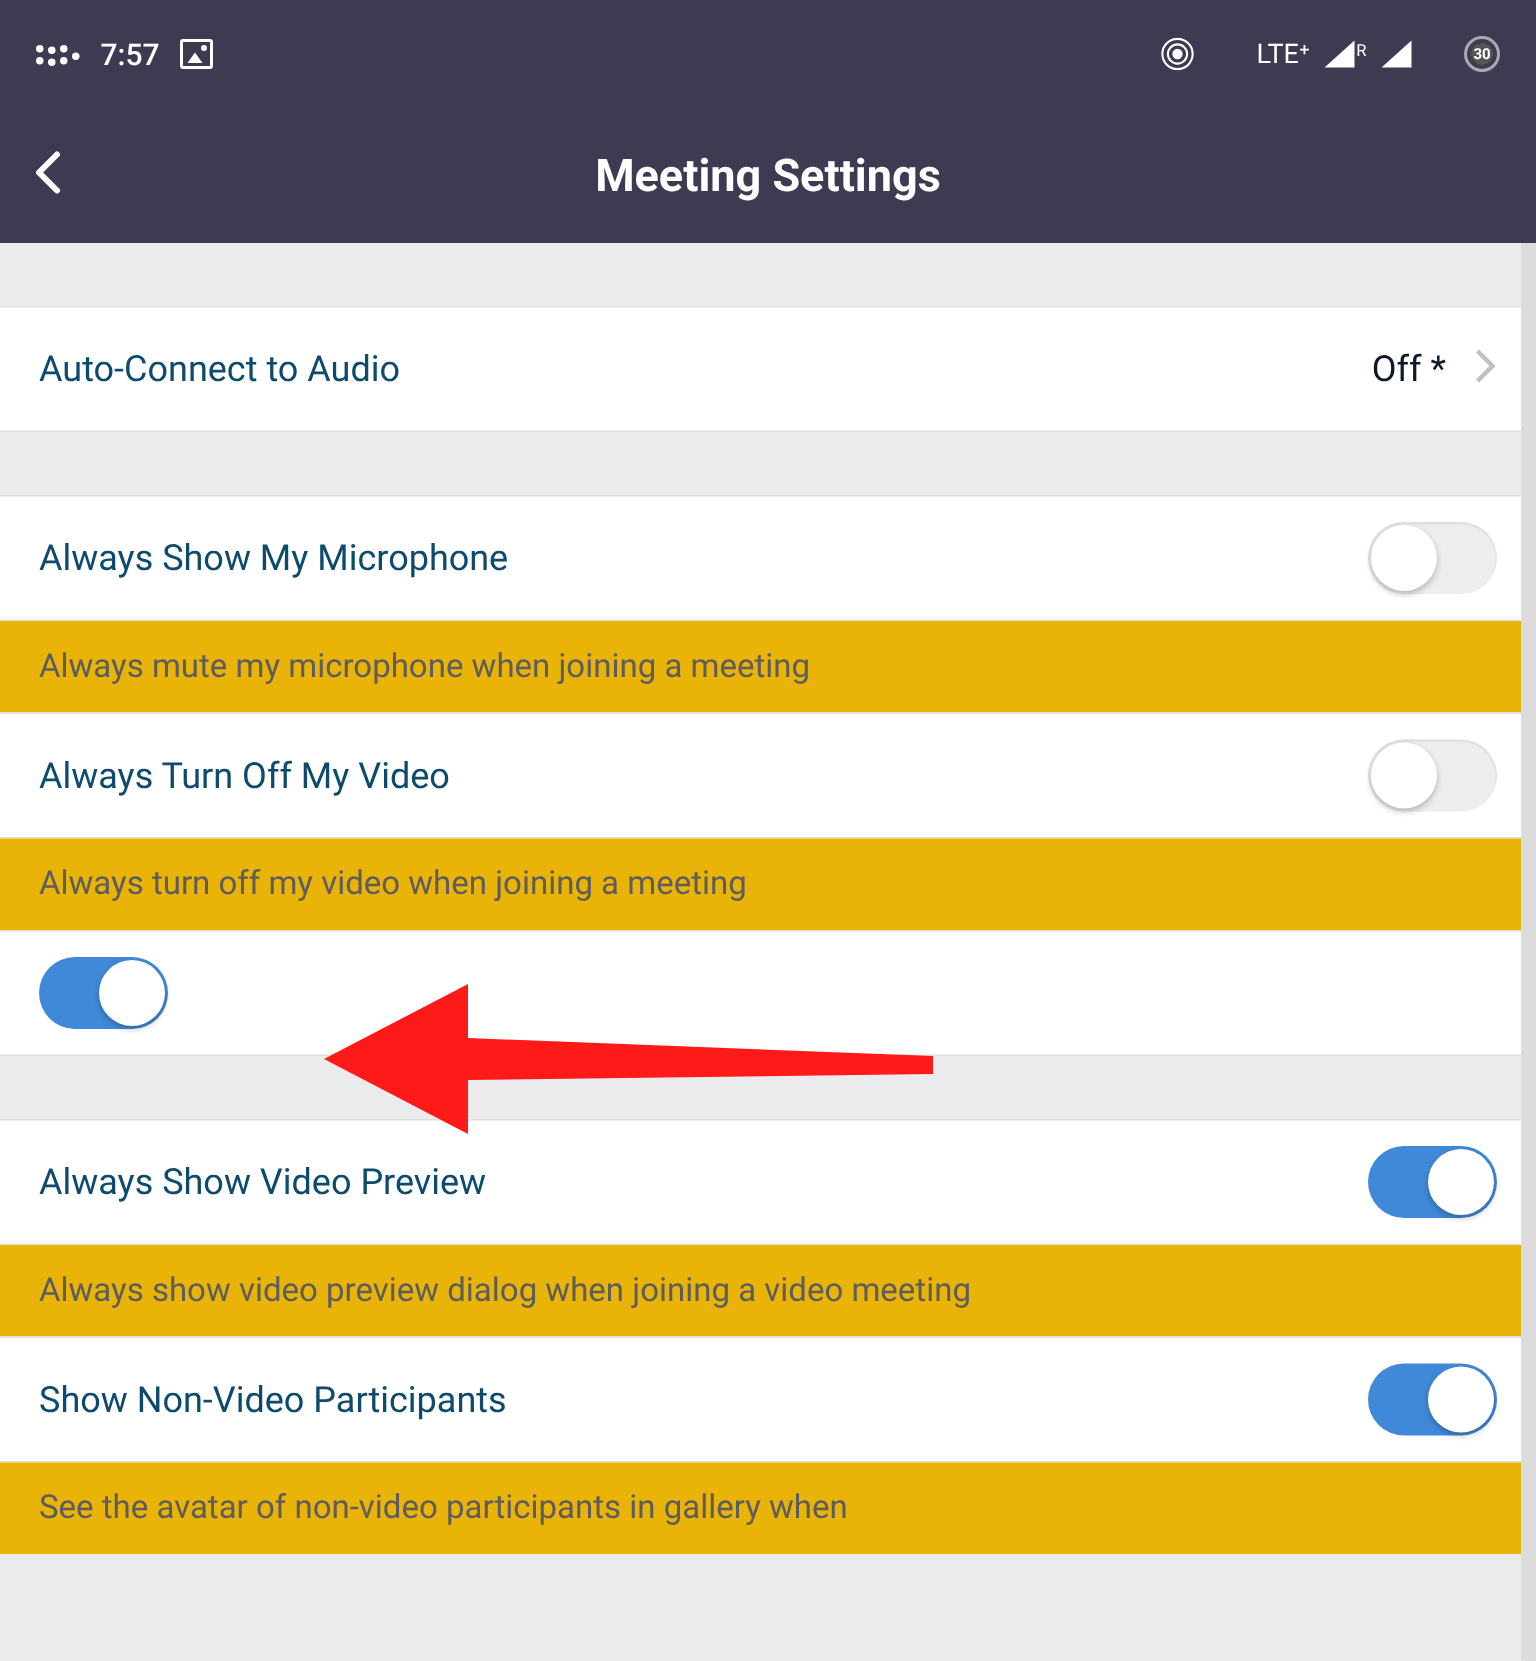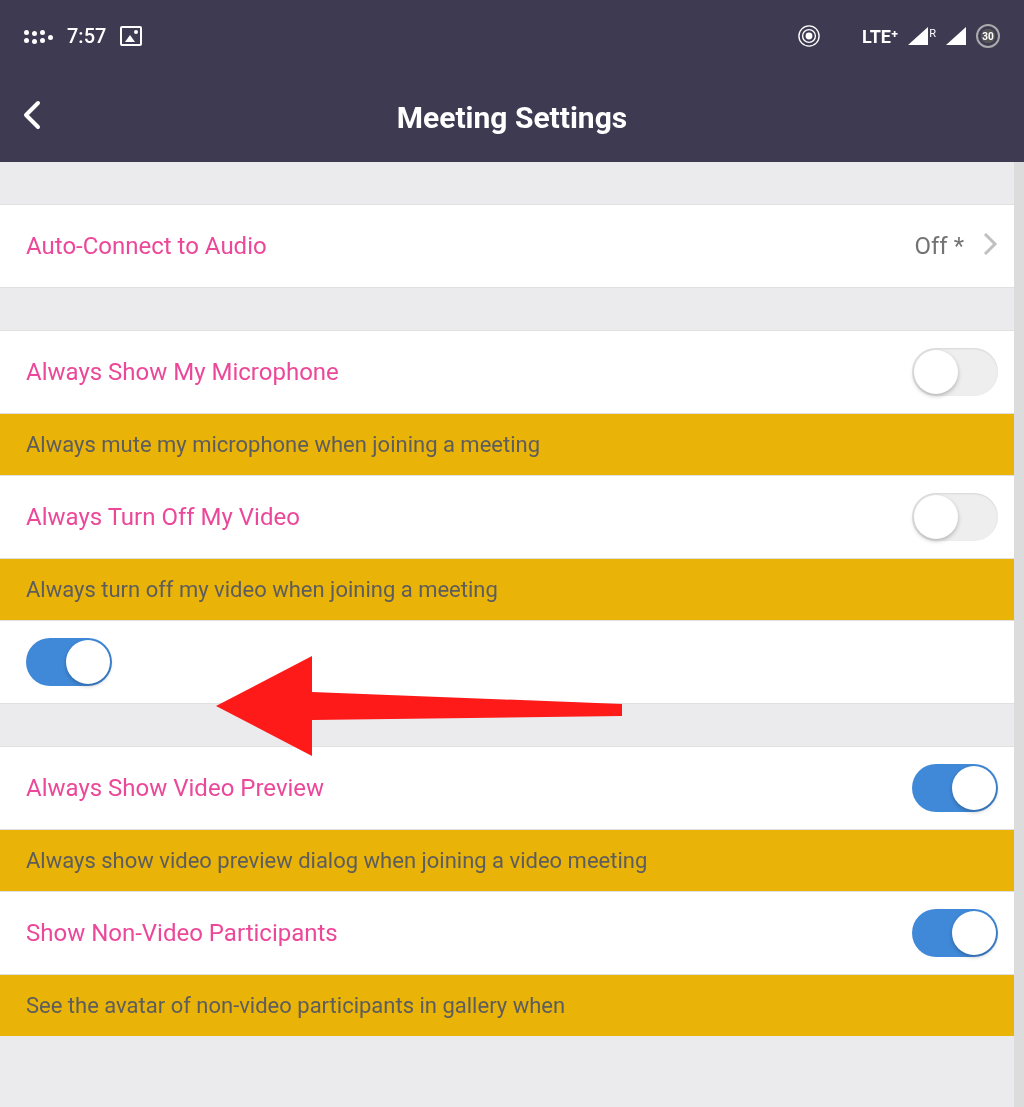--- a/index.html
+++ b/index.html
@@ -88,21 +88,21 @@
       width: 22px;
       height: 22px;
       position: relative;
     }
     .hotspot-icon svg {
       width: 100%;
       height: 100%;
     }
     .lte {
       font-size: 18px;
-      font-weight: 700;
+      font-weight: 400;
       margin-left: 32px;
     }
     .signal-triangle {
       width: 0;
       height: 0;
       border-left: 20px solid transparent;
       border-bottom: 18px solid #fff;
     }
     .signal-r {
       position: relative;
@@ -118,20 +118,21 @@
       height: 24px;
       border: 2px solid #aaa;
       border-radius: 50%;
       display: flex;
       align-items: center;
       justify-content: center;
       font-size: 10px;
       font-weight: bold;
       color: #fff;
       background: radial-gradient(circle, #555 50%, transparent 51%);
+      margin-left: 25px;
     }
     .header {
       background: #3d3a52;
       height: 90px;
       display: flex;
       align-items: center;
       justify-content: center;
       position: relative;
       color: #fff;
       text-align: right;
@@ -163,31 +164,31 @@
       display: flex;
       align-items: center;
       justify-content: space-between;
       padding: 0 26px;
       height: 84px;
       border-top: 1px solid #e0e0e0;
       border-bottom: 1px solid #e0e0e0;
     }
     .setting-label {
       font-size: 24px;
-      color: #ec4899;
+      color: #0c4a6e;
       font-weight: 400;
     }
     .setting-value-area {
       display: flex;
       align-items: center;
       gap: 18px;
     }
     .setting-value {
       font-size: 24px;
-      color: #737373;
+      color: #0f172a;
     }
     .chevron-right {
       color: #c0c0c0;
     }
     .chevron-right svg {
       width: 16px;
       height: 26px;
     }
     .setting-desc {
       padding: 18px 26px;

